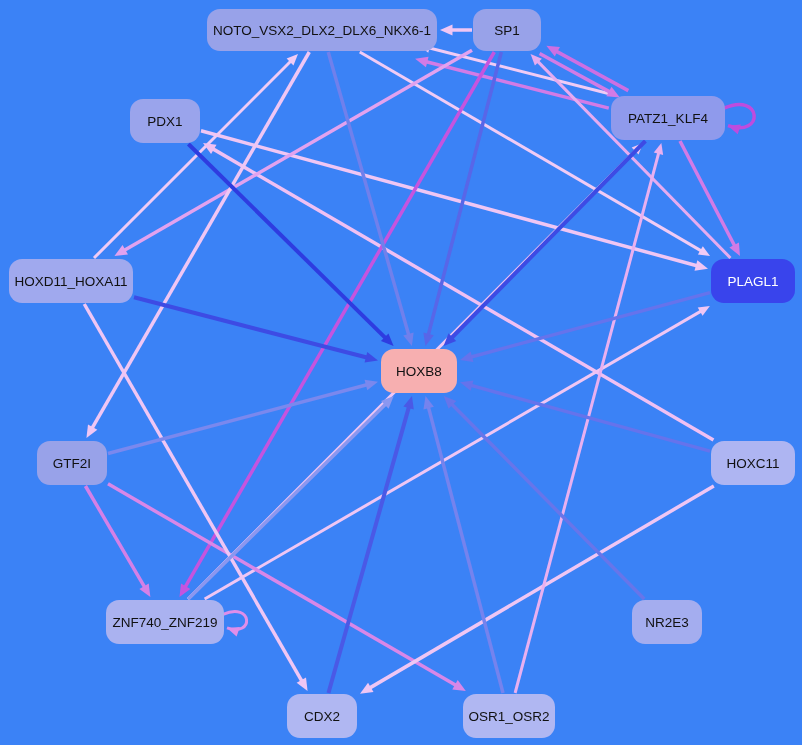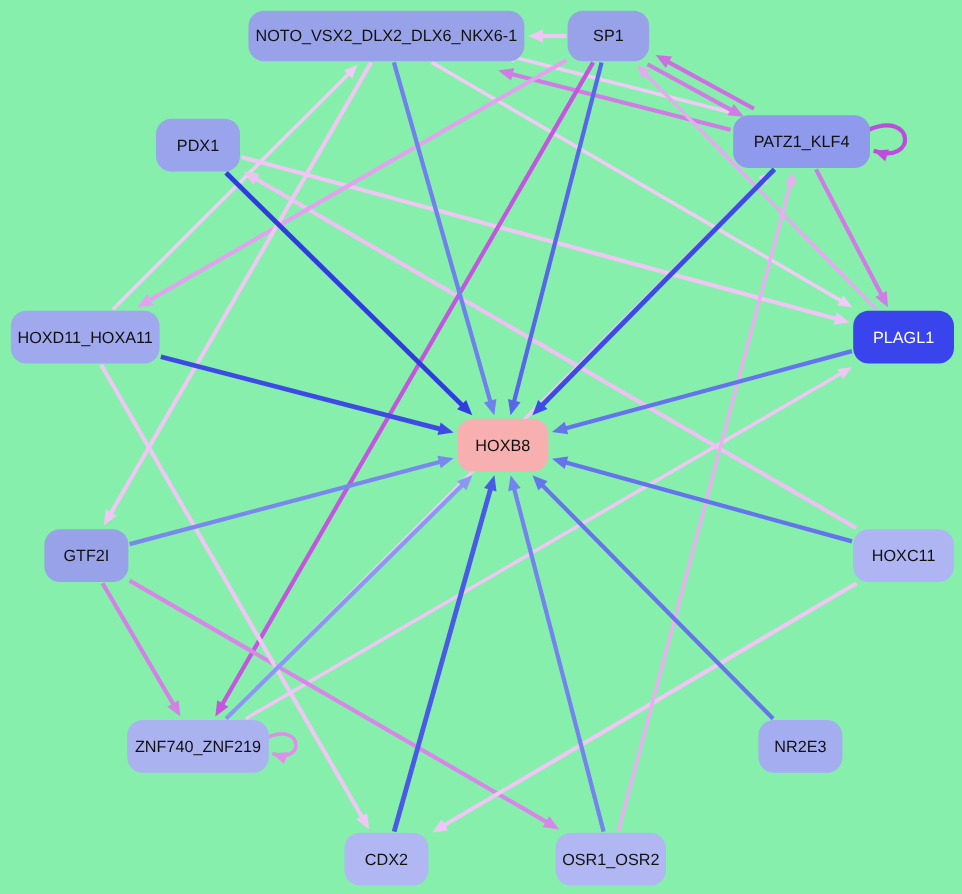--- a/index.html
+++ b/index.html
@@ -8,21 +8,21 @@
     background: #ffffff;
     width: 802px;
     height: 745px;
     overflow: hidden;
     font-family: "Liberation Sans", "DejaVu Sans", sans-serif;
   }
   #stage {
     position: relative;
     width: 802px;
     height: 745px;
-    background: #86efac;
+    background: #3b82f6;
   }
   svg text {
     font-family: "Liberation Sans", "DejaVu Sans", sans-serif;
     font-size: 13.5px;
     pointer-events: none;
   }
   .node-shape { cursor: pointer; }
 </style>
 </head>
 <body>

